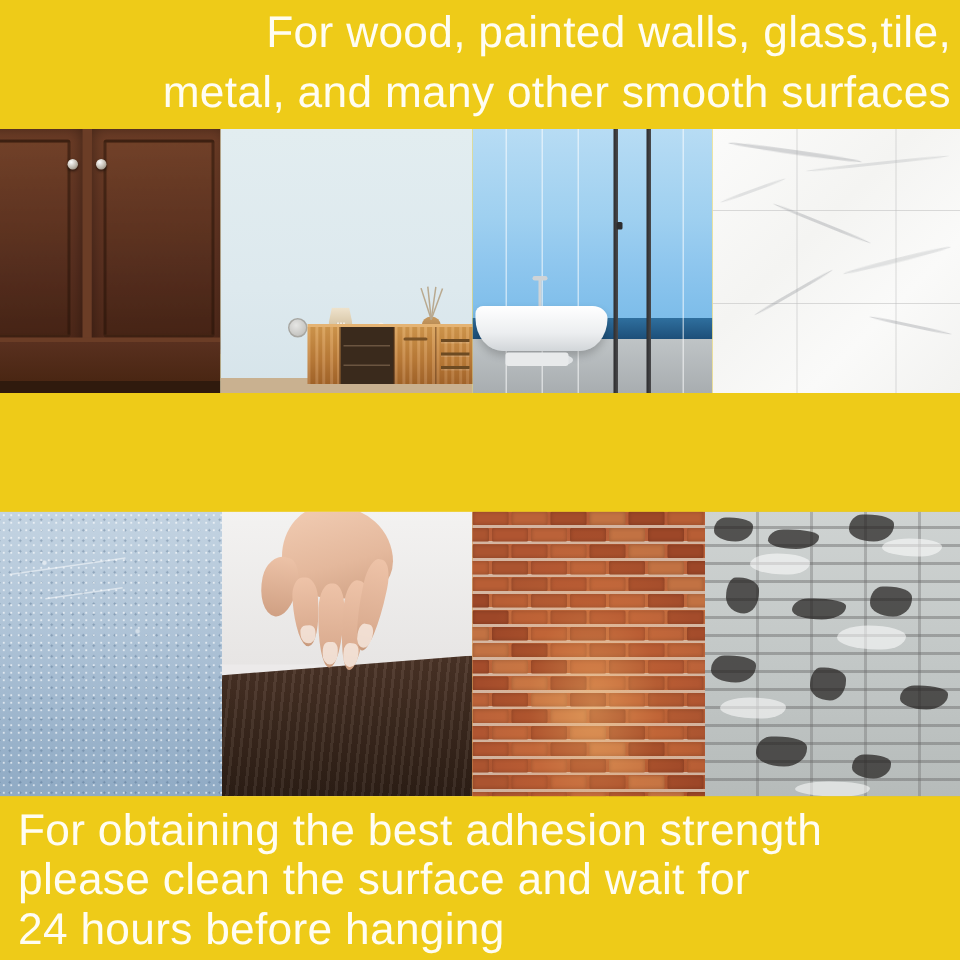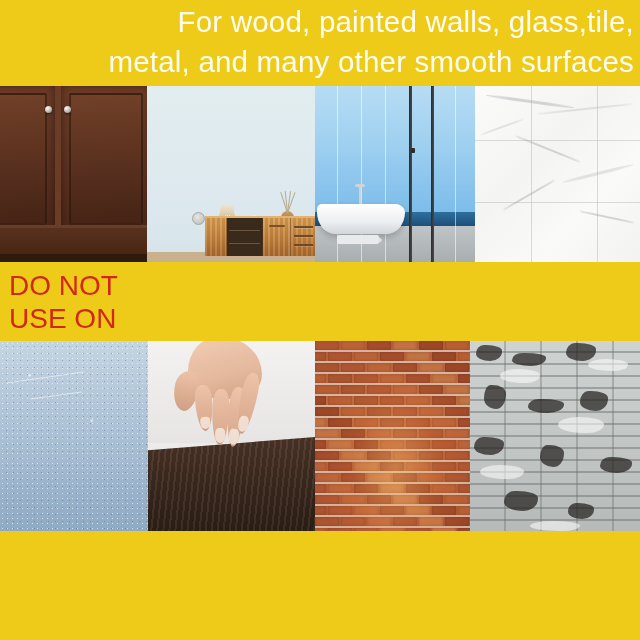--- a/index.html
+++ b/index.html
@@ -471,22 +471,20 @@
       <div class="vein vein2" style="left:62px; top:22px; width:96px; height:2px; transform:rotate(-6deg)"></div>
       <div class="vein" style="left:38px;  top:62px; width:70px; height:2px; transform:rotate(22deg)"></div>
       <div class="vein vein2" style="left:86px; top:86px; width:74px; height:3px; transform:rotate(-14deg)"></div>
       <div class="vein" style="left:24px;  top:108px; width:60px; height:2px; transform:rotate(-30deg)"></div>
       <div class="vein vein2" style="left:4px; top:40px; width:46px; height:2px; transform:rotate(-20deg)"></div>
       <div class="vein" style="left:104px; top:130px; width:56px; height:2px; transform:rotate(12deg)"></div>
     </div>
   </div>
 
   <div class="band" id="band-mid">
-    <div class="donot">DO NOT
-USE ON</div>
   </div>
 
   <div class="strip" id="strip-bad">
 
     <div class="cell wet-cell">
       <div class="wet-speckle"></div>
       <div class="wet-scratch" style="left:6px; top:36px; width:78px"></div>
       <div class="wet-scratch" style="left:30px; top:54px; width:52px"></div>
     </div>
 
@@ -651,14 +649,19 @@
       <div class="peel" style="left:34px;  top:150px; width:34px; height:20px"></div>
       <div class="peel" style="left:98px;  top:162px; width:26px; height:16px"></div>
       <div class="peel-light" style="left:30px;  top:28px;  width:40px; height:14px"></div>
       <div class="peel-light" style="left:88px;  top:76px;  width:46px; height:16px"></div>
       <div class="peel-light" style="left:10px;  top:124px; width:44px; height:14px"></div>
       <div class="peel-light" style="left:118px; top:18px;  width:40px; height:12px"></div>
       <div class="peel-light" style="left:60px;  top:180px; width:50px; height:10px"></div>
     </div>
   </div>
 
+  <div class="band" id="band-bottom">
+    <div class="band-text">For obtaining the best adhesion strength
+please clean the surface and wait for
+24 hours before hanging</div>
+  </div>
 
 </div>
 
 </body></html>

